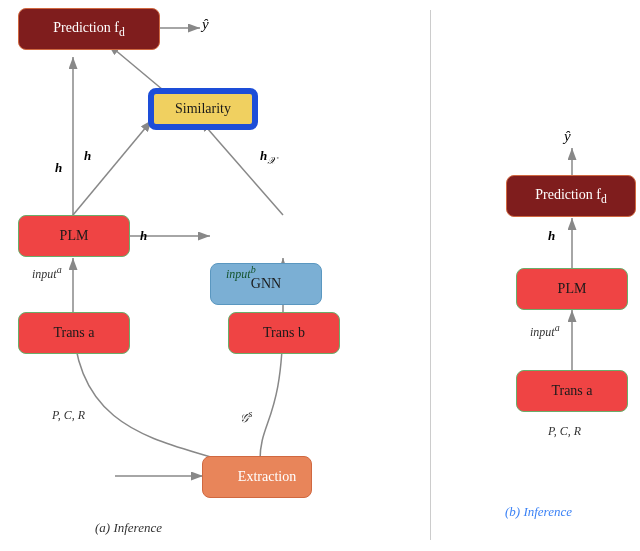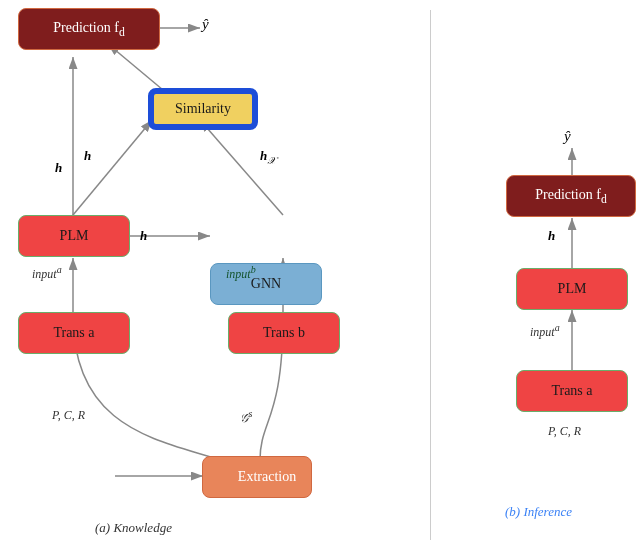--- a/index.html
+++ b/index.html
@@ -159,21 +159,21 @@
 
   <div style="position:absolute; left:52px; top:408px; font-size:12px; font-style:italic; color:#333;"><i>P, C, R</i></div>
 
   <div style="position:absolute; left:240px; top:408px; font-size:12px; font-style:italic; color:#333;"><i>𝒢<sup>s</sup></i></div>
 
 
   <div class="box box-salmon" style="left:202px; top:456px; width:110px; height:42px;">
     <span>Extraction</span>
   </div>
 
-  <div style="position:absolute; left:95px; top:520px; font-size:13px; color:#333; font-style:italic;">(a) Knowledge</div>
+  <div style="position:absolute; left:95px; top:520px; font-size:13px; color:#333; font-style:italic;">(a) Inference</div>
 
   <div style="position:absolute; left:430px; top:10px; width:1px; height:530px; background:#ccc;"></div>
 
   <div style="position:absolute; left:564px; top:128px; font-size:15px; font-style:italic;">ŷ</div>
 
   <div class="box box-orange" style="left:506px; top:175px; width:130px; height:42px;">
     <span>
       Prediction f<sub>d</sub>
     </span>
   </div>

